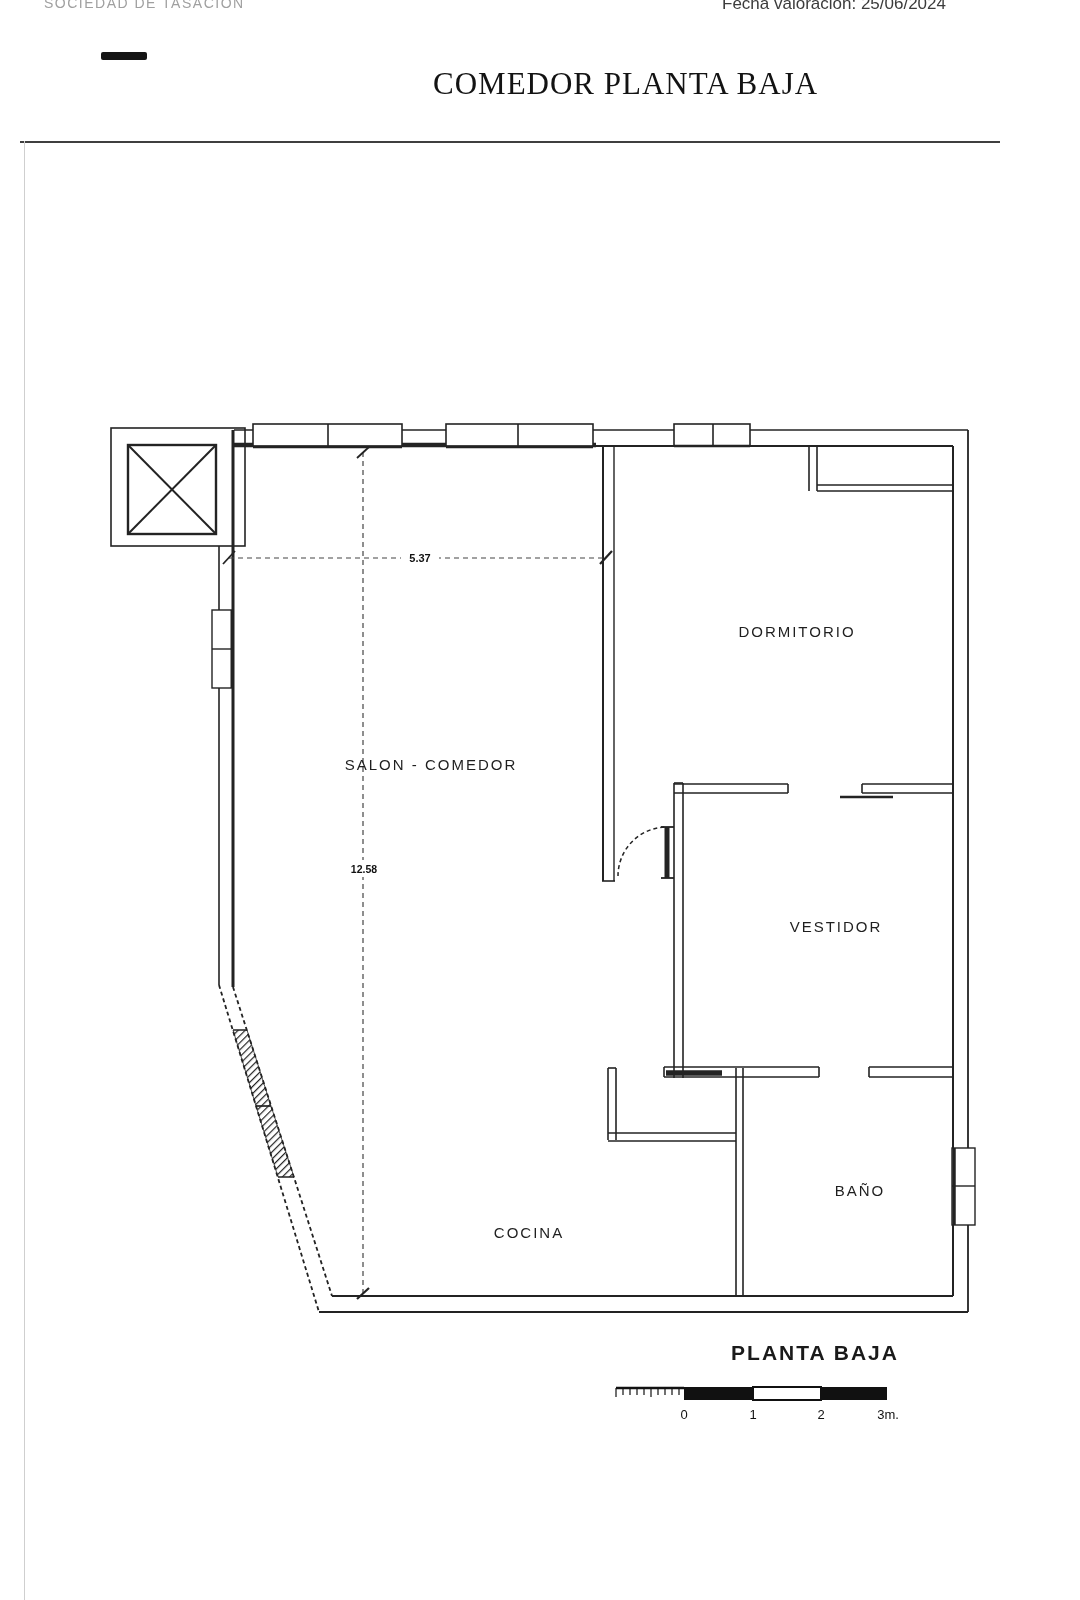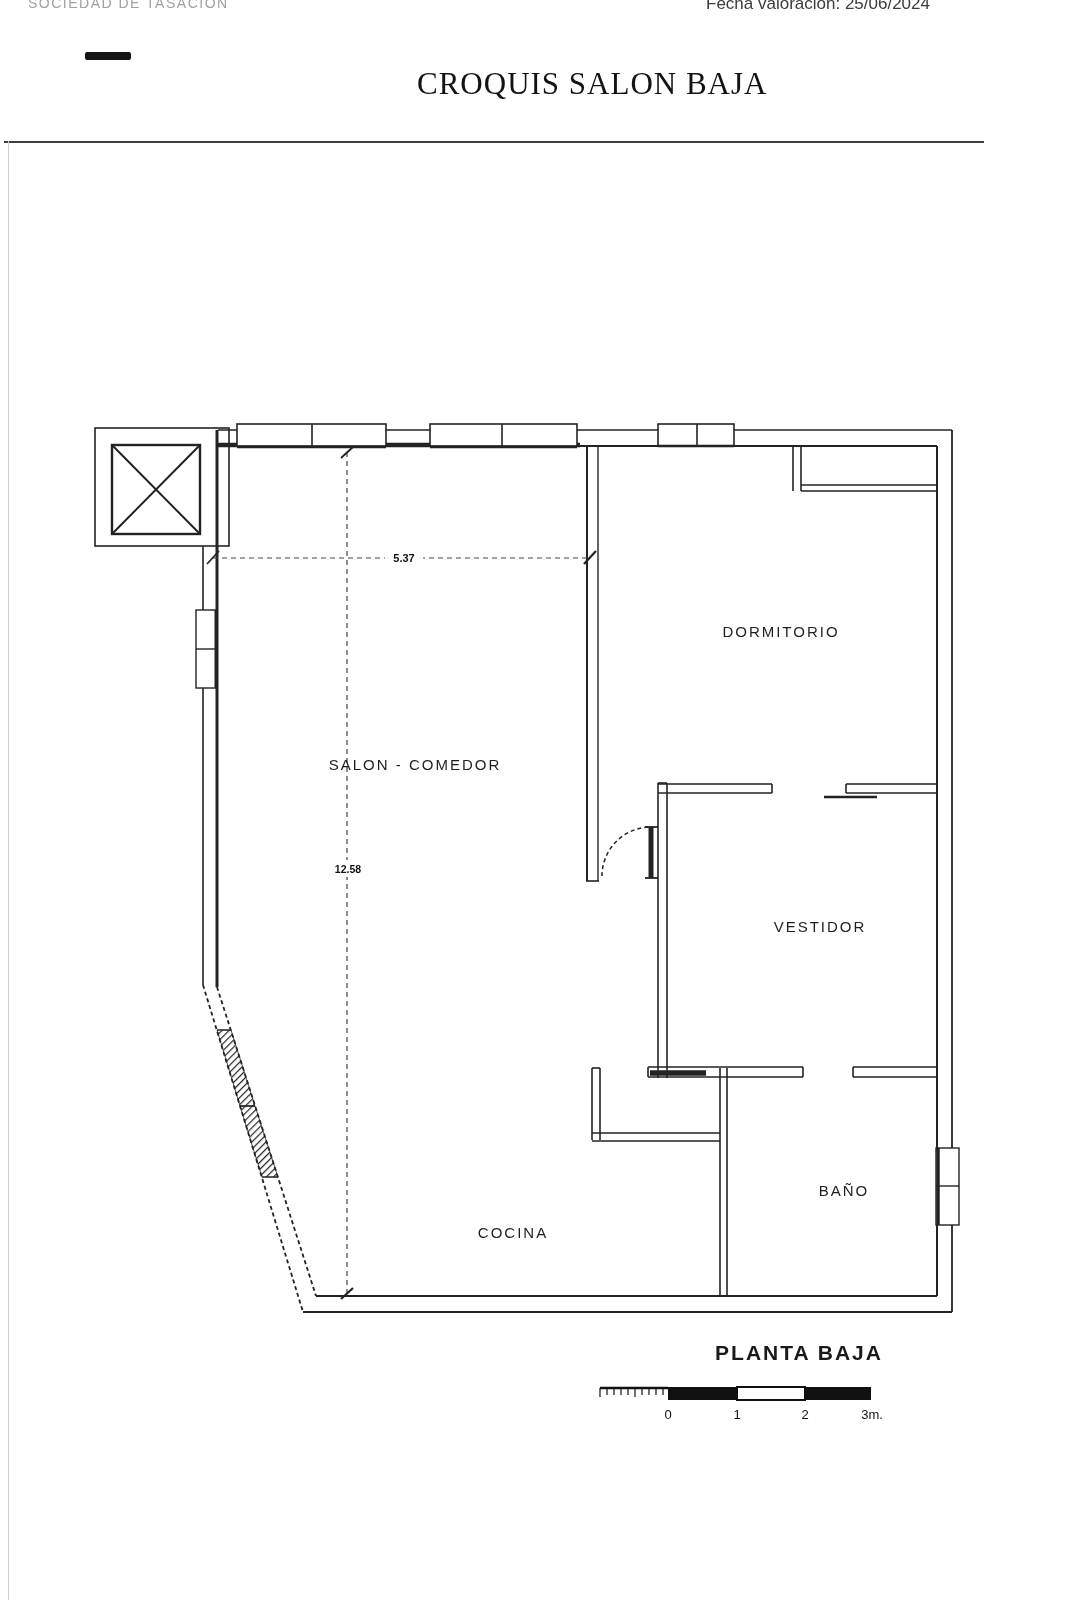--- a/index.html
+++ b/index.html
@@ -8,20 +8,21 @@
     background: #ffffff;
   }
   .page {
     position: relative;
     width: 984px;
     height: 1600px;
     background: #ffffff;
     overflow: hidden;
     font-family: "Liberation Sans", sans-serif;
     color: #232323;
+    margin-left: 16px;
   }
   .company {
     position: absolute;
     left: 28px;
     top: -5px;
     font-size: 14px;
     letter-spacing: 1.5px;
     color: #a0a0a0;
     white-space: nowrap;
   }
@@ -110,21 +111,21 @@
   }
 </style>
 </head>
 <body>
 
 <div class="page">
 
   <div class="company">SOCIEDAD DE TASACIÓN</div>
   <div class="valdate">Fecha valoración: 25/06/2024</div>
   <div class="logo-dash"></div>
-  <div class="title">CROQUIS SALON BAJA</div>
+  <div class="title">COMEDOR PLANTA BAJA</div>
 
   <div class="frame-top"></div>
   <div class="frame-right"></div>
   <div class="frame-left"></div>
 
   <svg class="plan" width="1080" height="1600" viewBox="0 0 1080 1600">
     <defs>
       <pattern id="hatch" patternUnits="userSpaceOnUse" width="5" height="5" patternTransform="rotate(45)">
         <line x1="0" y1="0" x2="0" y2="5" stroke="#232323" stroke-width="2.4"></line>
       </pattern>

